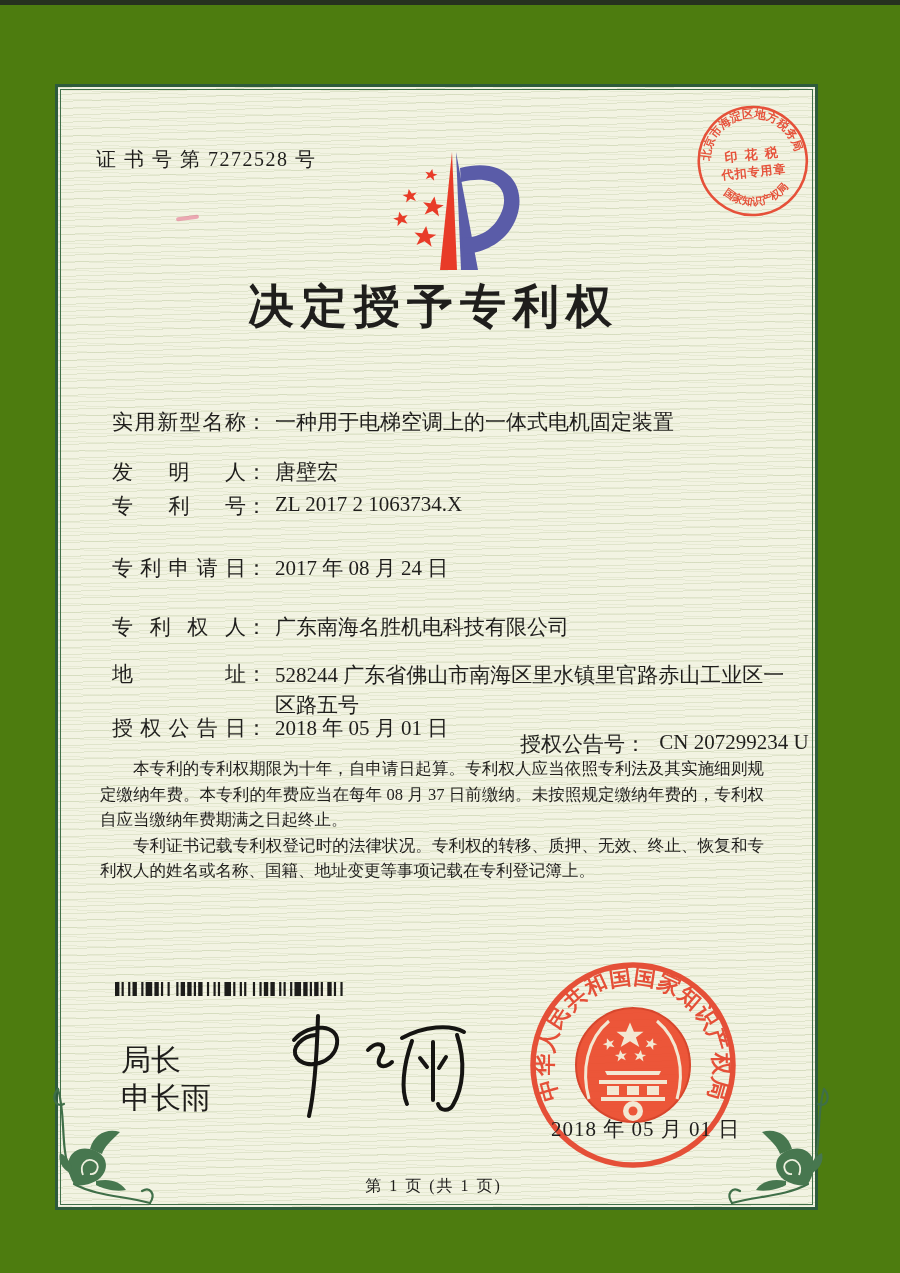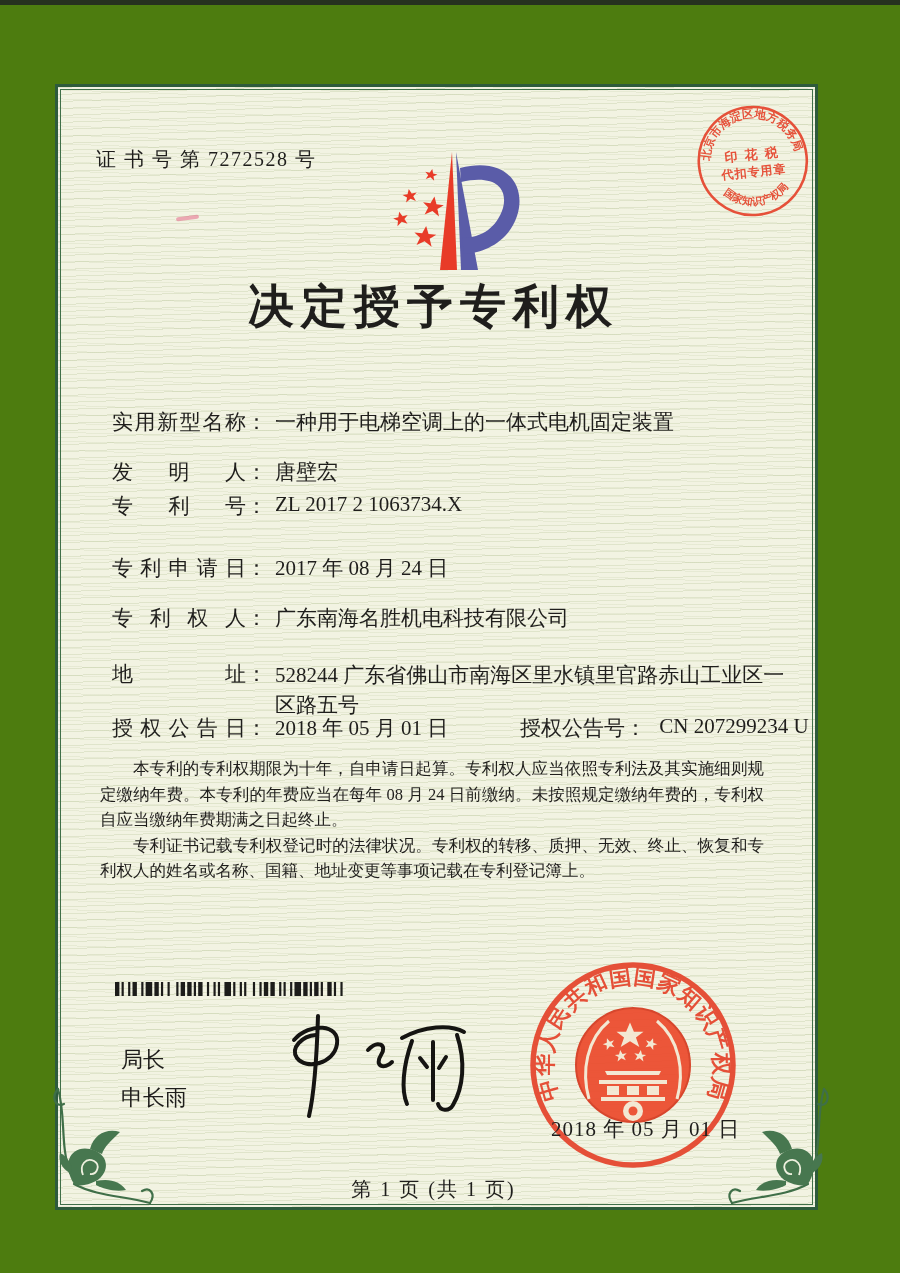--- a/index.html
+++ b/index.html
@@ -32,41 +32,41 @@
 
   .fields { position:absolute; left:112px; top:388px; width:680px; font-size:21px; }
   .field-row { position:absolute; left:0; white-space:nowrap; }
   .field-label {
     display:inline-block; width:134px; text-align:justify; text-align-last:justify;
     vertical-align:top;
   }
   .field-colon { display:inline-block; vertical-align:top; }
   .field-value { display:inline-block; margin-left:8px; vertical-align:top; }
   .field-value.wrap { white-space:normal; width:512px; line-height:30px; }
-  .grant-right { position:absolute; left:408px; top:0; white-space:nowrap; }
+  .grant-right { position:absolute; left:408px; top:16px; white-space:nowrap; }
 
   .paras {
     position:absolute; left:100px; top:756px; width:664px;
     font-size:16.5px; line-height:25.6px; text-align:justify;
   }
   .paras p { margin:0; text-indent:2em; }
 
   .barcode { position:absolute; left:115px; top:982px; }
 
-  .officer { position:absolute; left:121px; top:1047px; font-size:22px; line-height:26px; }
+  .officer { position:absolute; left:121px; top:1047px; font-size:30px; line-height:26px; }
   .officer .name { margin-top:12px; }
 
   .signature { position:absolute; left:252px; top:1010px; }
 
   .seal-big { position:absolute; left:527px; top:959px; opacity:0.93; }
   .seal-date { position:absolute; left:551px; top:1115px; font-size:21px; letter-spacing:1px; z-index:6; }
 
   .page-footer {
     position:absolute; left:55px; top:1176px; width:757px; text-align:center;
-    font-size:20px; letter-spacing:2px;
+    font-size:16px; letter-spacing:2px;
   }
 
   .tax-seal { position:absolute; left:694px; top:102px; transform:rotate(-6deg); opacity:0.92; }
 
   .flourish { position:absolute; }
   .flourish.bl { left:44px;  top:1083px; }
   .flourish.br { left:726px; top:1083px; transform:scaleX(-1); }
 
   .scribble {
     position:absolute; left:176px; top:216px; width:23px; height:4px;
@@ -133,37 +133,37 @@
     </div>
     <div class="field-row" style="top:58px;margin-top:12px;">
       <span class="field-label">发明人</span><span class="field-colon">：</span><span class="field-value">唐壁宏</span>
     </div>
     <div class="field-row" style="top:104px;">
       <span class="field-label">专利号</span><span class="field-colon">：</span><span class="field-value">ZL 2017 2 1063734.X</span>
     </div>
     <div class="field-row" style="top:166px;">
       <span class="field-label">专利申请日</span><span class="field-colon">：</span><span class="field-value">2017 年 08 月 24 日</span>
     </div>
-    <div class="field-row" style="top:216px;font-family:Liberation Serif, serif;">
+    <div class="field-row" style="top:225px;font-family:Liberation Serif, serif;">
       <span class="field-label">专利权人</span><span class="field-colon">：</span><span class="field-value">广东南海名胜机电科技有限公司</span>
     </div>
     <div class="field-row" style="top:272px;text-decoration:underline;">
       <span class="field-label">地址</span><span class="field-colon">：</span><span class="field-value wrap">528244 广东省佛山市南海区里水镇里官路赤山工业区一区路五号</span>
     </div>
     <div class="field-row" style="top:326px; width:680px;">
       <span class="field-label">授权公告日</span><span class="field-colon">：</span><span class="field-value">2018 年 05 月 01 日</span>
       <span class="grant-right">
         <span>授权公告号</span><span>：</span>
         <span class="field-value">CN 207299234 U</span>
       </span>
     </div>
   </div>
 
   <div class="paras">
-    <p>本专利的专利权期限为十年，自申请日起算。专利权人应当依照专利法及其实施细则规定缴纳年费。本专利的年费应当在每年 08 月 24 日前缴纳。未按照规定缴纳年费的，专利权自应当缴纳年费期满之日起终止。</p>
+    <p>本专利的专利权期限为十年，自申请日起算。专利权人应当依照专利法及其实施细则规定缴纳年费。本专利的年费应当在每年 08 月 37 日前缴纳。未按照规定缴纳年费的，专利权自应当缴纳年费期满之日起终止。</p>
     <p>专利证书记载专利权登记时的法律状况。专利权的转移、质押、无效、终止、恢复和专利权人的姓名或名称、国籍、地址变更等事项记载在专利登记簿上。</p>
   </div>
 
   <div class="barcode">
     <svg id="barcode-svg" width="232" height="14" viewBox="0 0 232 14">
         <rect x="0.00" y="0" width="4.38" height="14" fill="#1c1c1a"></rect>
         <rect x="6.57" y="0" width="2.19" height="14" fill="#1c1c1a"></rect>
         <rect x="13.13" y="0" width="2.19" height="14" fill="#1c1c1a"></rect>
         <rect x="17.51" y="0" width="4.38" height="14" fill="#1c1c1a"></rect>
         <rect x="26.26" y="0" width="2.19" height="14" fill="#1c1c1a"></rect>

